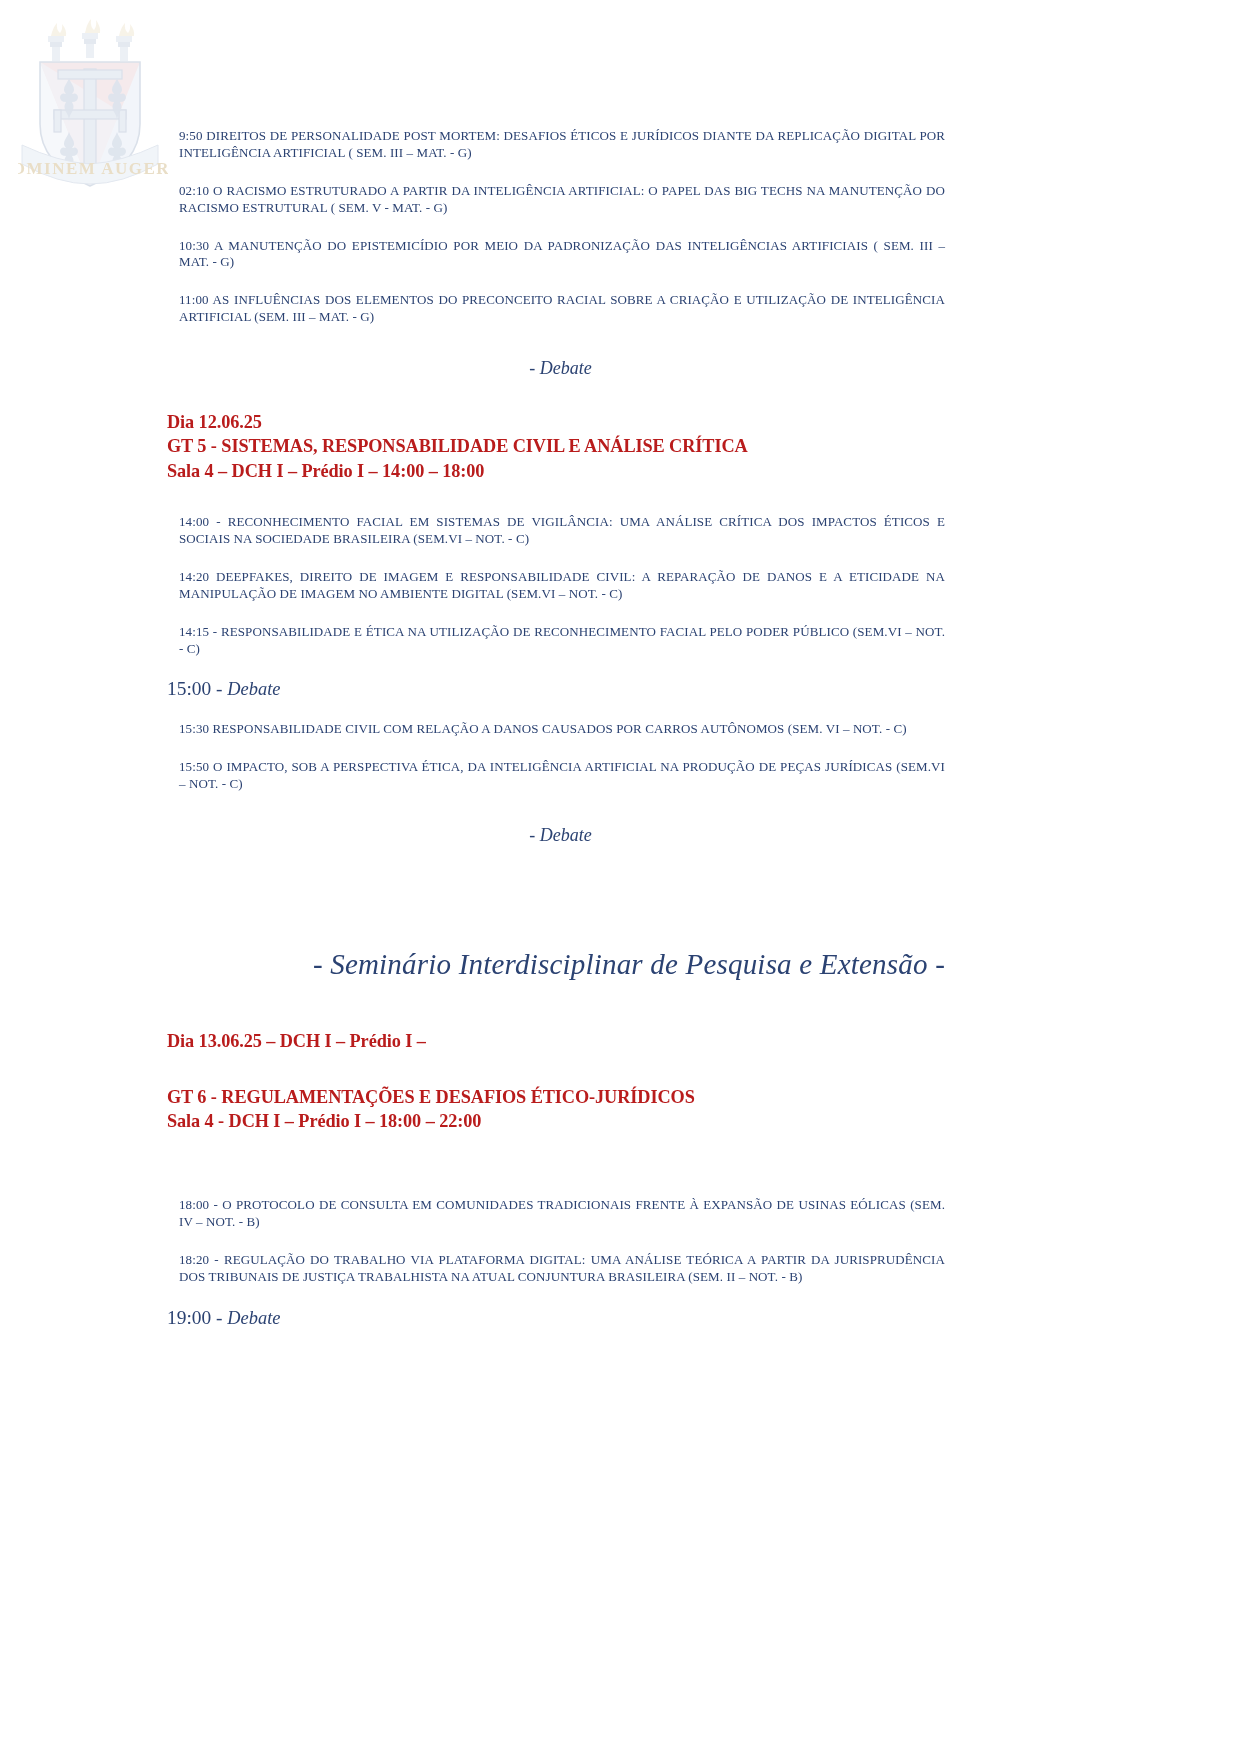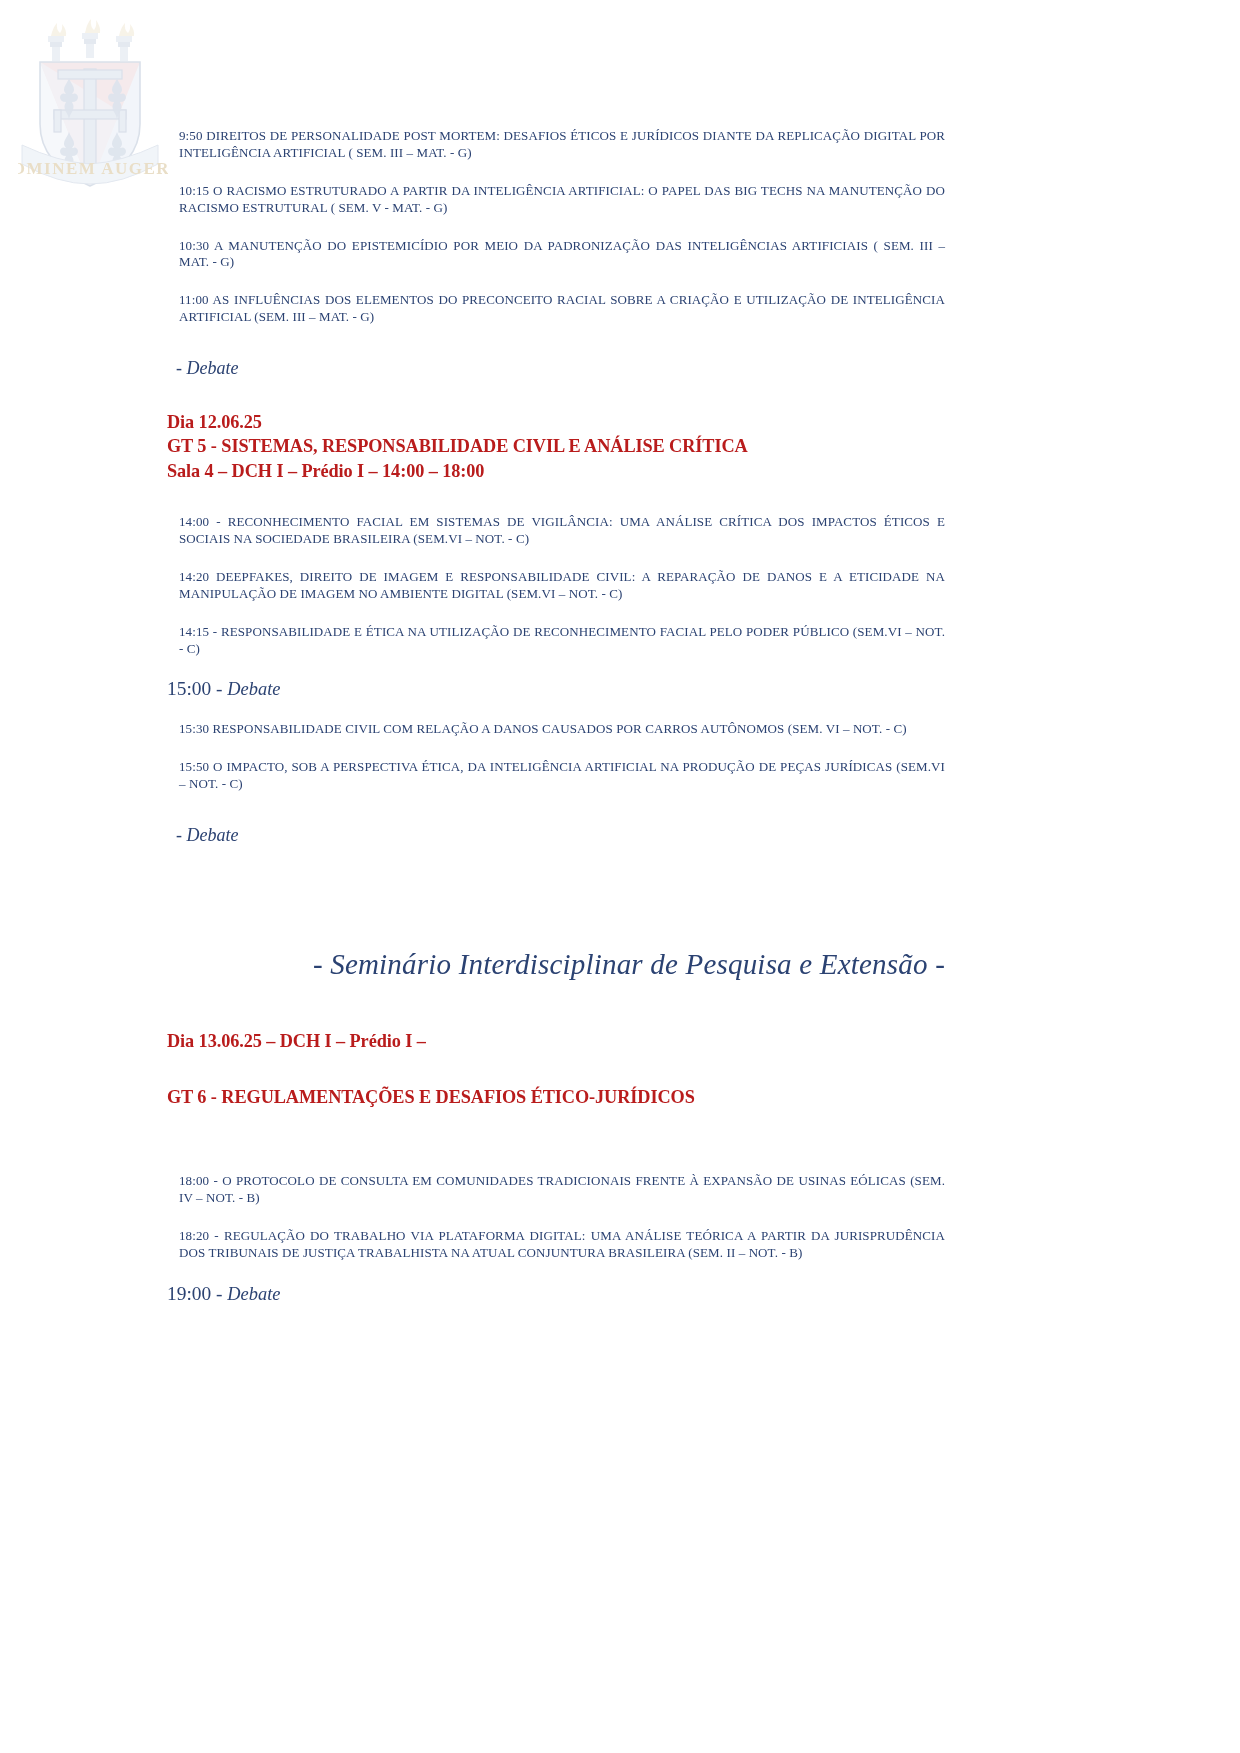--- a/index.html
+++ b/index.html
@@ -55,20 +55,21 @@
   .block-gap.xl { height: 78px; }
 
   
   .debate {
     font-size: 18px;
     font-style: italic;
     margin: 0 0 20px 0;
     padding-left: 9px;
     color: #2b4272;
     font-family: "Liberation Serif", "DejaVu Serif", serif;
+    text-align: center;
   }
   .timed-debate {
     font-size: 19.4px;
     margin: 0 0 21px 0;
     color: #2b4272;
   }
   .timed-debate .it {
     font-style: italic;
     font-size: 18.4px;
   }
@@ -154,21 +155,21 @@
       <g>
         <path d="M4 131 Q40 148 72 150 Q104 148 140 131 L140 150 Q104 170 72 170 Q40 170 4 150 Z" fill="#dde6f1" stroke="#b4c2d6" stroke-width="1"></path>
         <text x="72" y="160" font-family="Liberation Serif, serif" font-size="17" font-weight="bold" fill="#c7ab6e" text-anchor="middle" letter-spacing="1.5">HOMINEM AUGERE</text>
       </g>
     </svg>
   </div>
 
   <div class="content">
 
     <p class="para">9:50  DIREITOS DE PERSONALIDADE POST MORTEM: DESAFIOS ÉTICOS E JURÍDICOS DIANTE DA REPLICAÇÃO DIGITAL POR INTELIGÊNCIA ARTIFICIAL ( SEM. III – MAT. - G)</p>
-    <p class="para">10:15 O RACISMO ESTRUTURADO A PARTIR DA INTELIGÊNCIA ARTIFICIAL: O PAPEL DAS BIG TECHS NA MANUTENÇÃO DO RACISMO ESTRUTURAL ( SEM. V -  MAT. - G)</p>
+    <p class="para">02:10 O RACISMO ESTRUTURADO A PARTIR DA INTELIGÊNCIA ARTIFICIAL: O PAPEL DAS BIG TECHS NA MANUTENÇÃO DO RACISMO ESTRUTURAL ( SEM. V -  MAT. - G)</p>
     <p class="para">10:30 A MANUTENÇÃO DO EPISTEMICÍDIO POR MEIO DA PADRONIZAÇÃO DAS INTELIGÊNCIAS ARTIFICIAIS ( SEM. III – MAT. - G)</p>
     <p class="para">11:00 AS INFLUÊNCIAS DOS ELEMENTOS DO PRECONCEITO RACIAL SOBRE A CRIAÇÃO E UTILIZAÇÃO DE INTELIGÊNCIA ARTIFICIAL (SEM. III – MAT. - G)</p>
 
     <div class="block-gap sm"></div>
     <p class="debate">- Debate</p>
 
     <div class="block-gap sm"></div>
 
     <div class="hgroup">
       <div class="hline">Dia 12.06.25</div>
@@ -201,20 +202,21 @@
     <div class="block-gap lg"></div>
 
     <div class="hgroup">
       <div class="hline">Dia 13.06.25 – DCH I – Prédio I –</div>
     </div>
 
     <div class="block-gap sm"></div>
 
     <div class="hgroup">
       <div class="hline">GT 6 -  REGULAMENTAÇÕES E DESAFIOS ÉTICO-JURÍDICOS</div>
+      <div class="hline">Sala 4  - DCH I – Prédio I – 18:00 – 22:00</div>
     </div>
 
     <div class="block-gap lg"></div>
 
     <p class="para">18:00 - O PROTOCOLO DE CONSULTA EM COMUNIDADES TRADICIONAIS FRENTE À EXPANSÃO DE USINAS EÓLICAS (SEM. IV – NOT. - B)</p>
     <p class="para">18:20 -   REGULAÇÃO DO TRABALHO VIA PLATAFORMA DIGITAL: UMA ANÁLISE TEÓRICA A PARTIR DA JURISPRUDÊNCIA DOS TRIBUNAIS DE JUSTIÇA TRABALHISTA NA ATUAL CONJUNTURA BRASILEIRA (SEM. II – NOT. - B)</p>
 
     <p class="timed-debate">
       <span>19:00 -  </span><span class="it">Debate</span>
     </p>

